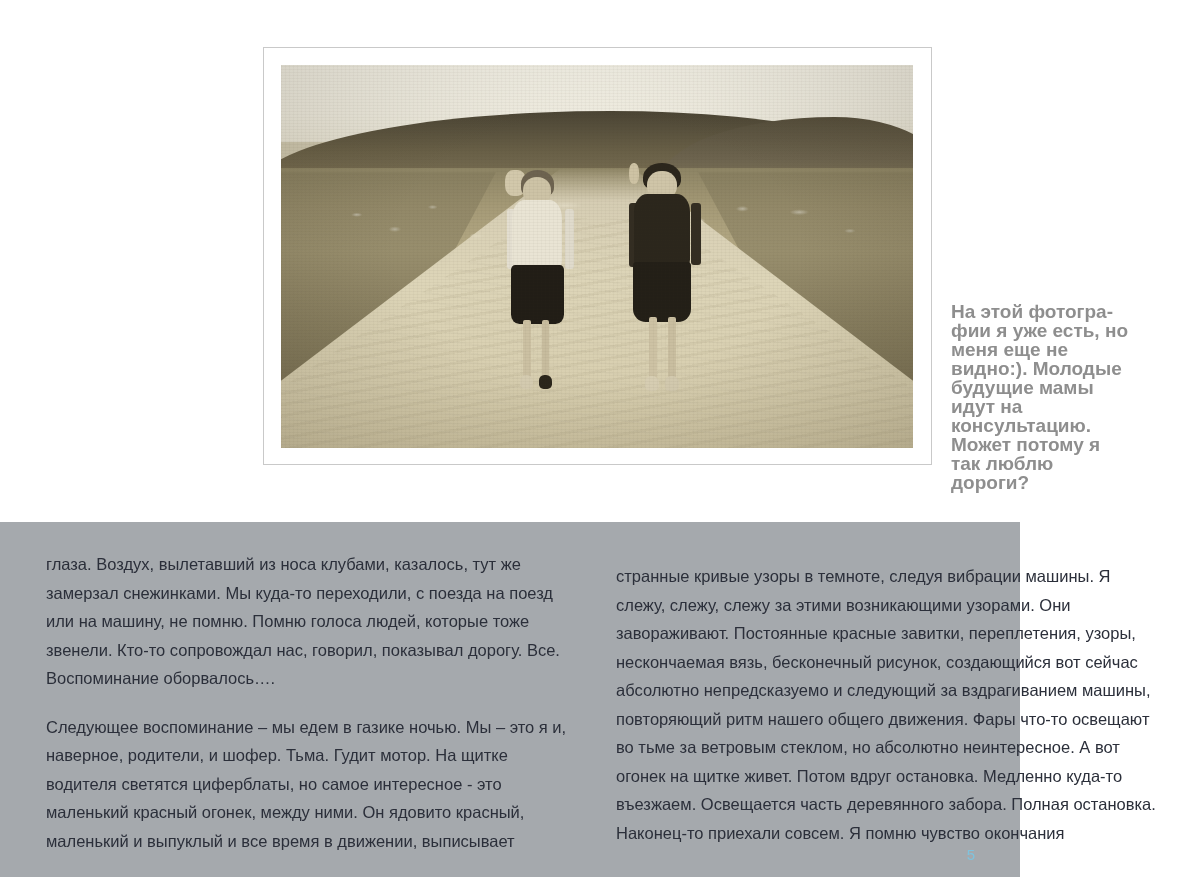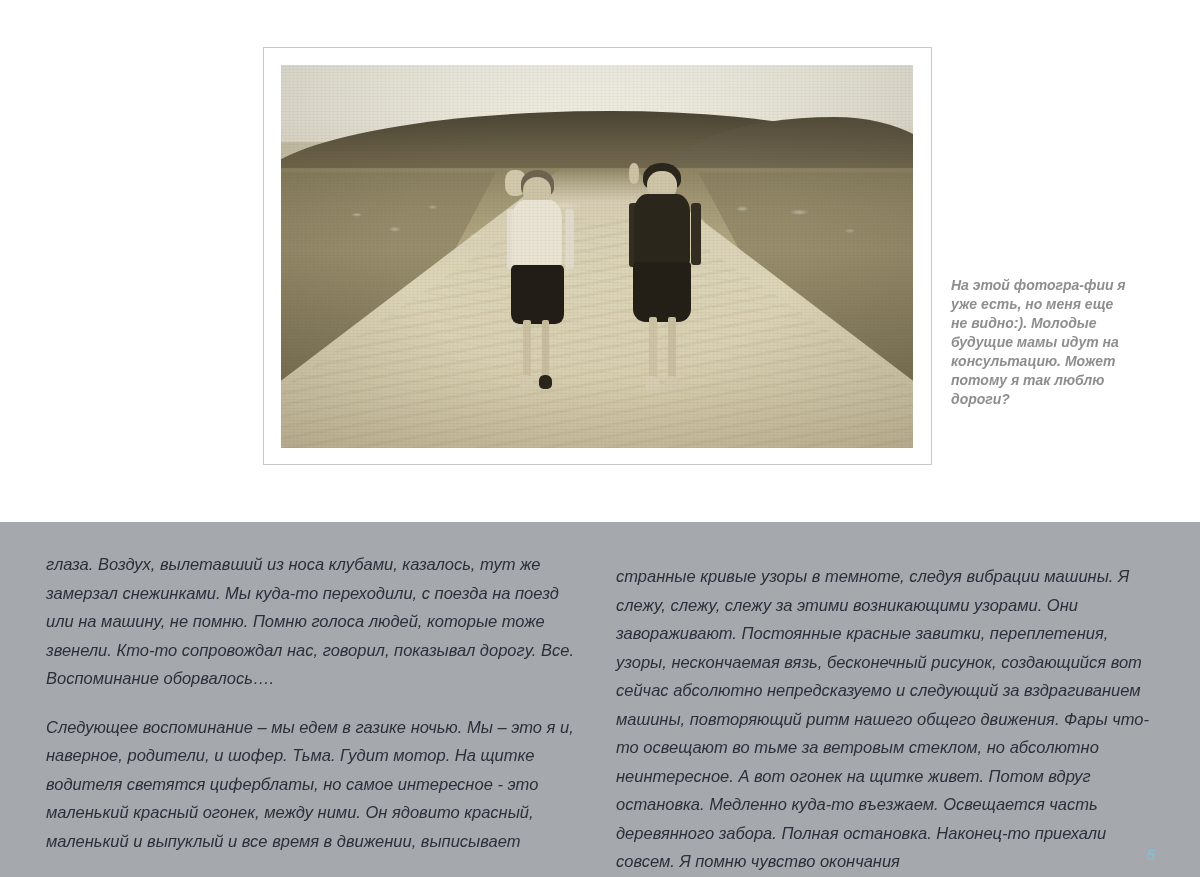--- a/index.html
+++ b/index.html
@@ -179,38 +179,36 @@
     position: absolute;
     inset: 0;
     background: radial-gradient(ellipse at 50% 48%, rgba(0,0,0,0) 45%, rgba(60,50,28,.18) 100%);
     pointer-events: none;
   }
 
   
   .caption {
     position: absolute;
     left: 951px;
-    top: 276px;
+    top: 302px;
     width: 180px;
-    font-size: 14px;
+    font-size: 19px;
     line-height: 19px;
     font-weight: bold;
-    font-style: italic;
     color: #8e8e8e;
   }
 
   
   .band {
     position: absolute;
     left: 0;
     top: 522px;
-    width: 1200px;
+    width: 1020px;
     height: 355px;
     background: #a5a9ad;
-    font-style: italic;
   }
 
   .columns {
     position: absolute;
     left: 0;
     top: 0;
     width: 1200px;
     height: 355px;
   }
 

